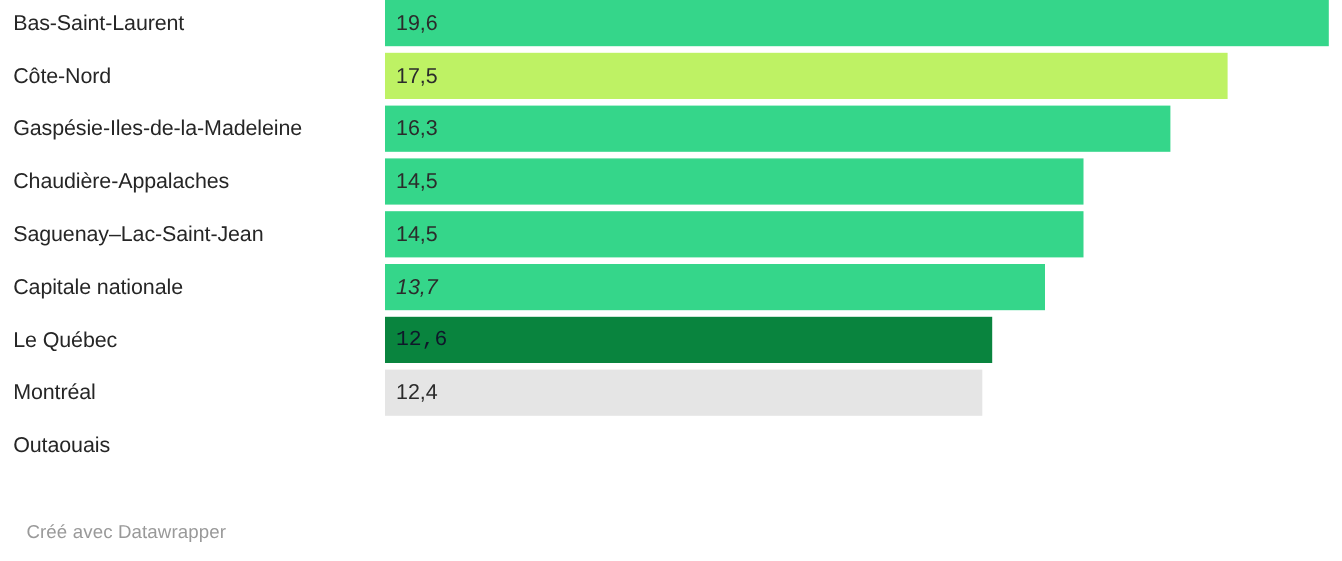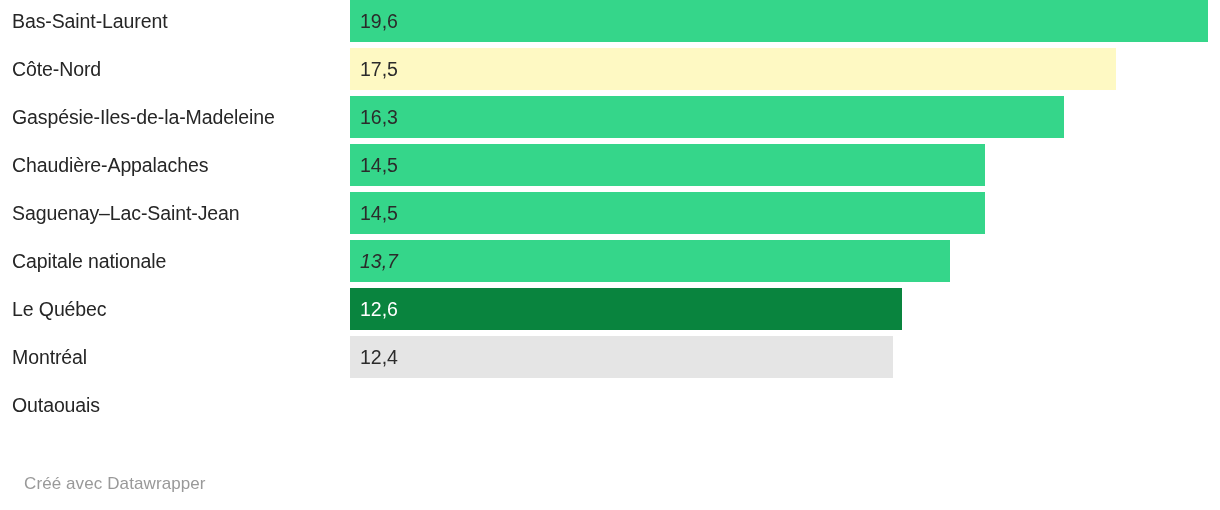--- a/index.html
+++ b/index.html
@@ -84,21 +84,21 @@
         <div class="row-label">Bas-Saint-Laurent</div>
         <div class="bar-track">
           <div class="bar-fill" style="width: 858px; background: rgb(53, 214, 138);">
             <div class="bar-value" style="color: rgb(43, 43, 43);">19,6</div>
           </div>
         </div>
       </div>
       <div class="bar-row">
         <div class="row-label">Côte-Nord</div>
         <div class="bar-track">
-          <div class="bar-fill" style="width: 766.071px; background: #fef9c3;">
+          <div class="bar-fill" style="width: 766.071px; background: #bef264;">
             <div class="bar-value" style="color: rgb(43, 43, 43);">17,5</div>
           </div>
         </div>
       </div>
       <div class="bar-row">
         <div class="row-label">Gaspésie-Iles-de-la-Madeleine</div>
         <div class="bar-track">
           <div class="bar-fill" style="width: 713.541px; background: rgb(53, 214, 138);">
             <div class="bar-value" style="color: rgb(43, 43, 43);">16,3</div>
           </div>
@@ -125,21 +125,21 @@
         <div class="bar-track">
           <div class="bar-fill" style="width: 599.724px; background: rgb(53, 214, 138);">
             <div class="bar-value" style="color: rgb(43, 43, 43); font-style: italic;">13,7</div>
           </div>
         </div>
       </div>
       <div class="bar-row">
         <div class="row-label">Le Québec</div>
         <div class="bar-track">
           <div class="bar-fill" style="width: 551.571px; background: rgb(9, 132, 62);">
-            <div class="bar-value" style="color: #ffffff;">12,6</div>
+            <div class="bar-value" style="color: #0f172a; font-family: Liberation Mono, monospace;">12,6</div>
           </div>
         </div>
       </div>
       <div class="bar-row">
         <div class="row-label">Montréal</div>
         <div class="bar-track">
           <div class="bar-fill" style="width: 542.816px; background: #e5e5e5;">
             <div class="bar-value" style="color: rgb(43, 43, 43);">12,4</div>
           </div>
         </div>

